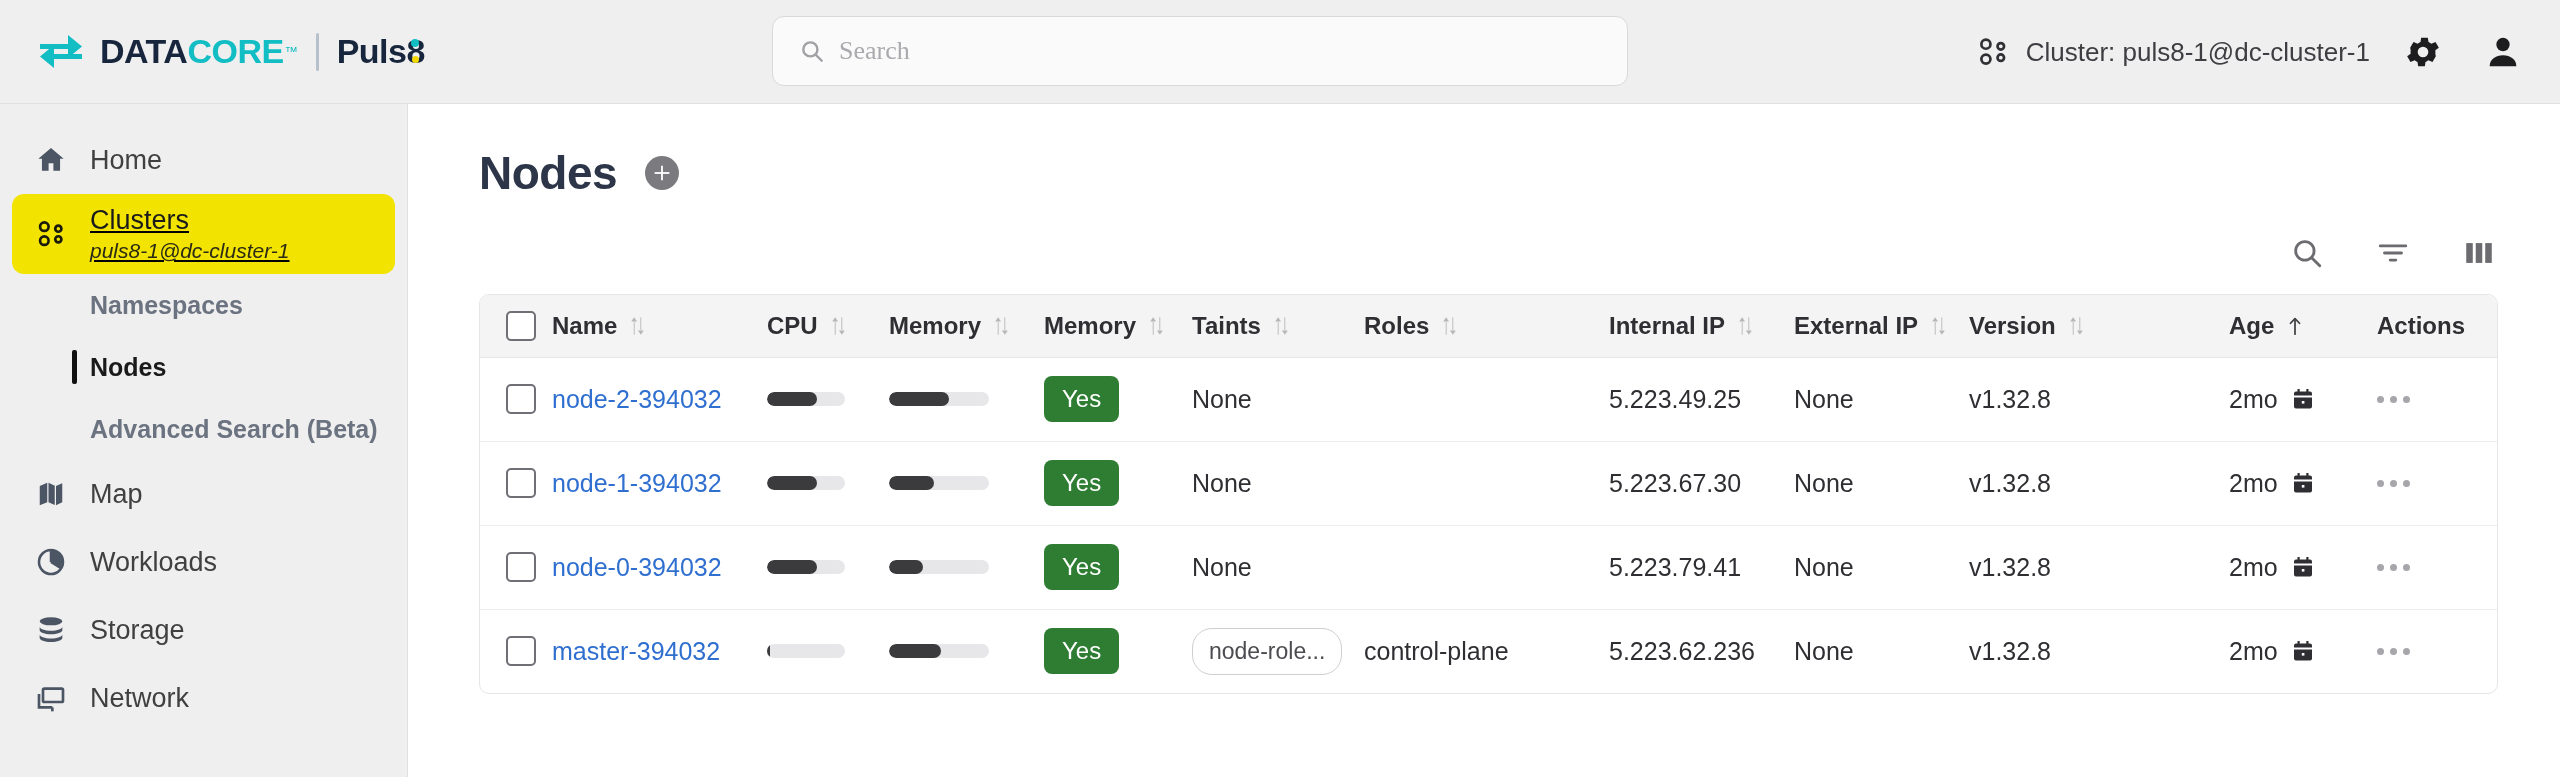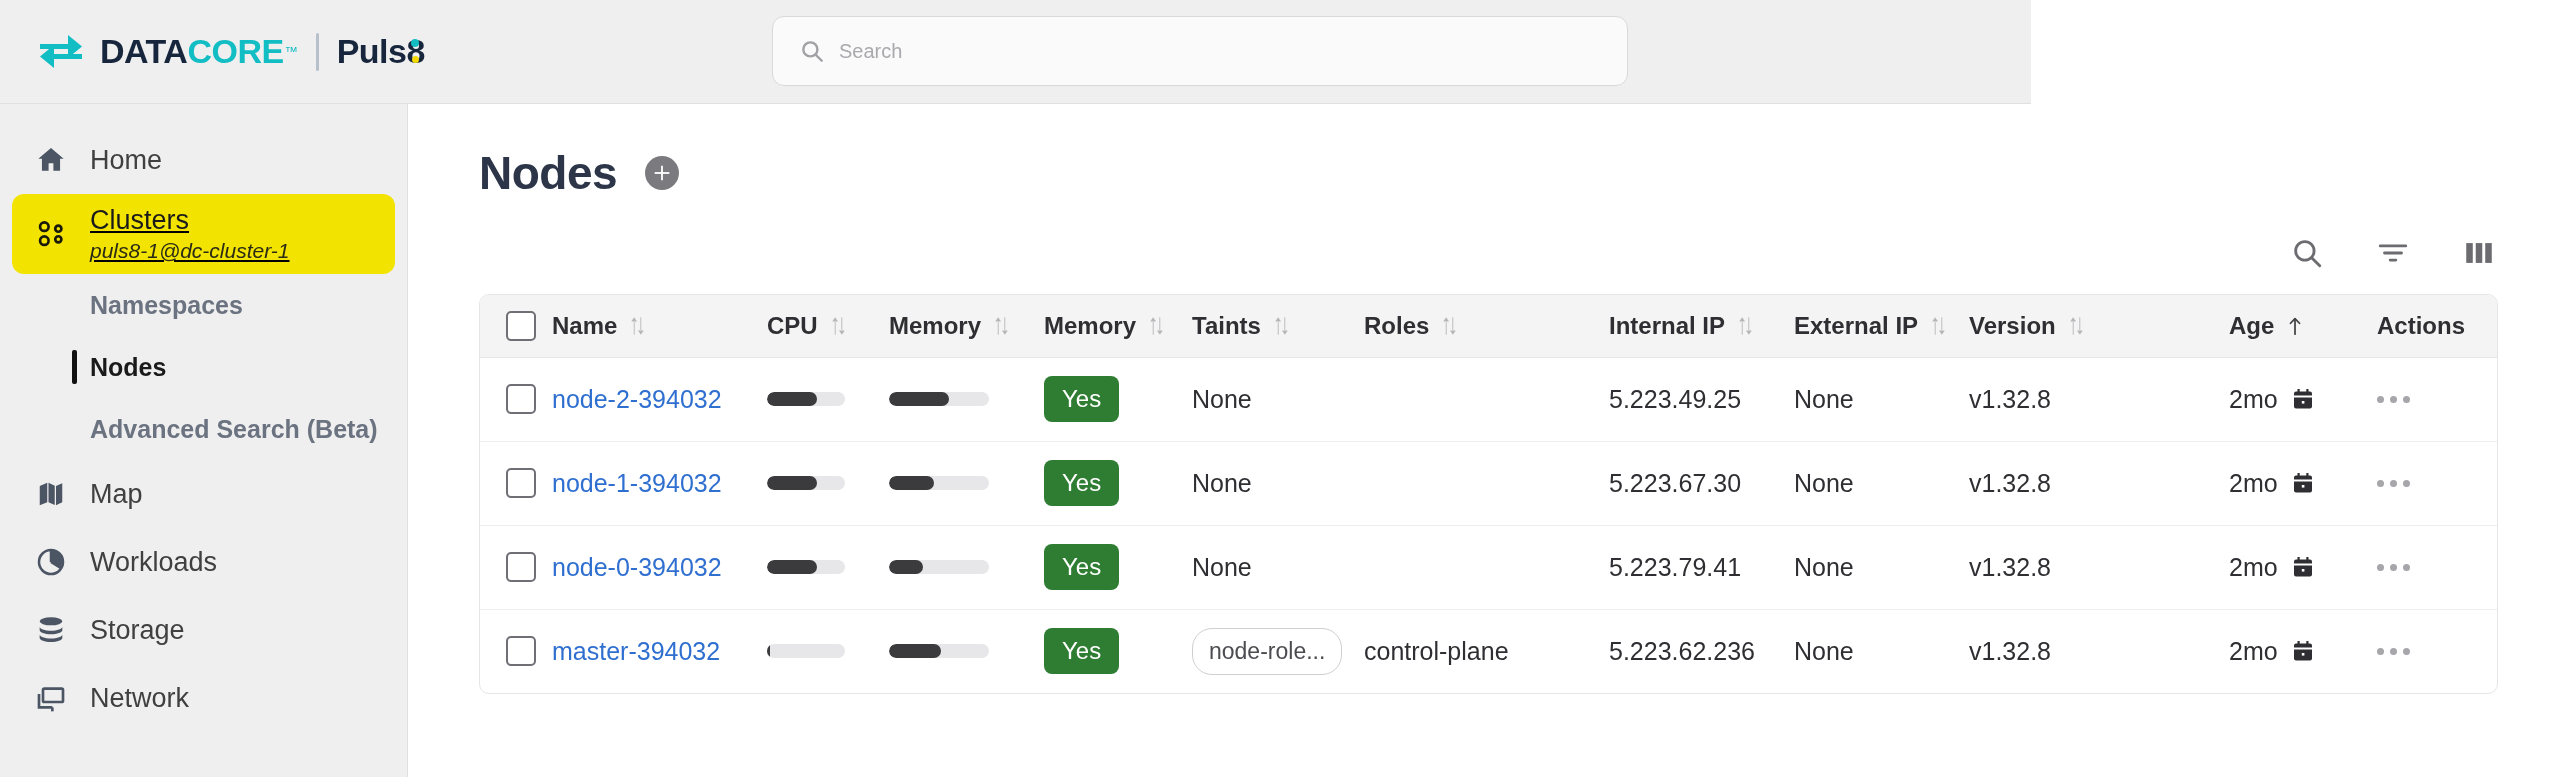--- a/index.html
+++ b/index.html
@@ -6,21 +6,21 @@
   html, body {
     width: 2560px; height: 777px;
     font-family: "Liberation Sans", sans-serif;
     background: #ffffff;
     overflow: hidden;
   }
 
   
   .topbar {
     position: absolute; top: 0; left: 0;
-    width: 2031px; height: 104px;
+    width: 2560px; height: 104px;
     background: #efeff0;
     border-bottom: 1px solid #e0e0e2;
     display: flex; align-items: center;
   }
   .brand { display: flex; align-items: center; margin-left: 38px; height: 104px; }
   .brand-mark { width: 46px; height: 40px; margin-right: 16px; flex: 0 0 auto; }
   .brand-text { display: flex; align-items: center; }
   .bt-data { font-size: 34px; font-weight: 800; color: #17263c; letter-spacing: -0.5px; }
   .bt-core { font-size: 34px; font-weight: 800; color: #12bdc4; letter-spacing: -0.5px; }
   .bt-tm { font-size: 13px; color: #12bdc4; vertical-align: super; margin-left:1px;}
@@ -36,22 +36,22 @@
     width: 856px; height: 70px;
     background: #fafafa;
     border: 1px solid #d9d9dc;
     border-radius: 12px;
     display: flex; align-items: center;
     padding: 0 26px;
   }
   .search-ico { width: 26px; height: 26px; flex: 0 0 auto; margin-right: 14px; opacity: .55; }
   .search-input {
     border: none; outline: none; background: transparent;
-    font-family: Liberation Sans, sans-serif;
-    font-size: 20px; color: #ef4444; flex: 1 1 auto;
+    font-family: Liberation Serif, serif;
+    font-size: 26px; color: #ef4444; flex: 1 1 auto;
   }
   .search-input::placeholder { color: #a9a9ae; }
   .search-hint { display: flex; align-items: center; font-size: 25px; color: #6f6f76; white-space: nowrap;}
   .kbd {
     display:inline-flex; align-items:center; justify-content:center;
     min-width: 32px; height: 42px; margin: 0 11px;
     border: 1px solid #dcdcdf; border-radius: 7px; background: #ffffff;
     font-size: 24px; color: #6f6f76; padding: 0 8px;
   }
 
@@ -203,20 +203,42 @@
   </div>
 
   <div class="searchwrap">
     <svg class="search-ico" viewBox="0 0 24 24" fill="none" stroke="#5a5a60" stroke-width="2.2">
       <circle cx="10.5" cy="10.5" r="6.5"></circle>
         <line x1="15.3" y1="15.3" x2="21" y2="21" stroke-linecap="round"></line>
     </svg>
     <input class="search-input" type="text" value="" placeholder="Search" style="">
   </div>
 
+  <div class="topright">
+    <div class="cluster-chip">
+      <svg class="cluster-ico" viewBox="0 0 24 24" fill="none" stroke="#2f2f34" stroke-width="1.9">
+        <circle cx="7" cy="6.5" r="3.2"></circle>
+          <circle cx="17.5" cy="8" r="2.3"></circle>
+          <circle cx="7" cy="17" r="3.2"></circle>
+          <circle cx="17.5" cy="16" r="2.3"></circle>
+      </svg>
+      <span class="cluster-label">Cluster: puls8-1@dc-cluster-1</span>
+    </div>
+    <div class="icon-btn">
+      <svg width="40" height="40" viewBox="0 0 24 24" fill="#1d1d20">
+        <path d="M19.4 13a7.8 7.8 0 0 0 0-2l2.1-1.6-2-3.4-2.5 1a7.6 7.6 0 0 0-1.7-1l-.4-2.6h-4l-.4 2.6c-.6.2-1.2.6-1.7 1l-2.5-1-2 3.4L4.6 11a7.8 7.8 0 0 0 0 2l-2.1 1.6 2 3.4 2.5-1c.5.4 1.1.8 1.7 1l.4 2.6h4l.4-2.6c.6-.2 1.2-.6 1.7-1l2.5 1 2-3.4zM12 15.2A3.2 3.2 0 1 1 12 8.8a3.2 3.2 0 0 1 0 6.4z"></path>
+      </svg>
+    </div>
+    <div class="icon-btn">
+      <svg width="40" height="40" viewBox="0 0 24 24" fill="#1d1d20">
+        <circle cx="12" cy="7.5" r="4"></circle>
+          <path d="M4 20.5c0-4 3.6-6.5 8-6.5s8 2.5 8 6.5z"></path>
+      </svg>
+    </div>
+  </div>
 </div>
 
 <div class="sidebar">
 
   <div class="nav-item">
     <span class="ni-ico">
       <svg width="32" height="32" viewBox="0 0 24 24" fill="#4b5563">
           <path d="M12 3 2.5 11h2.7v9h5v-5.6h3.6V20h5v-9h2.7z"></path>
         </svg>
     </span>

